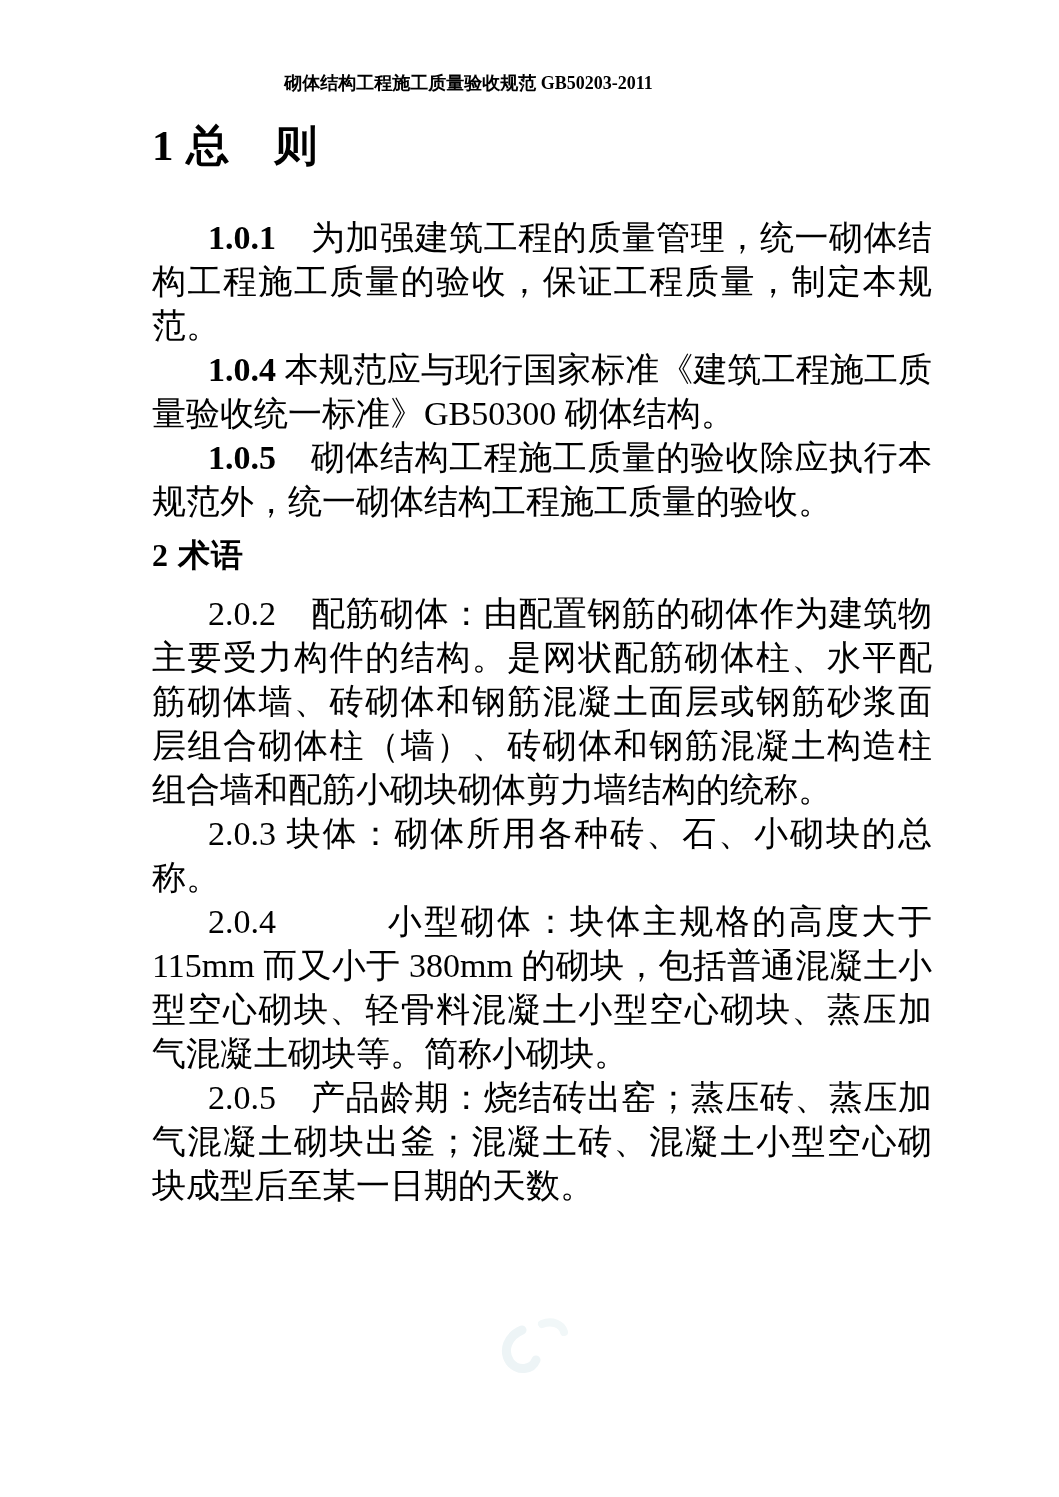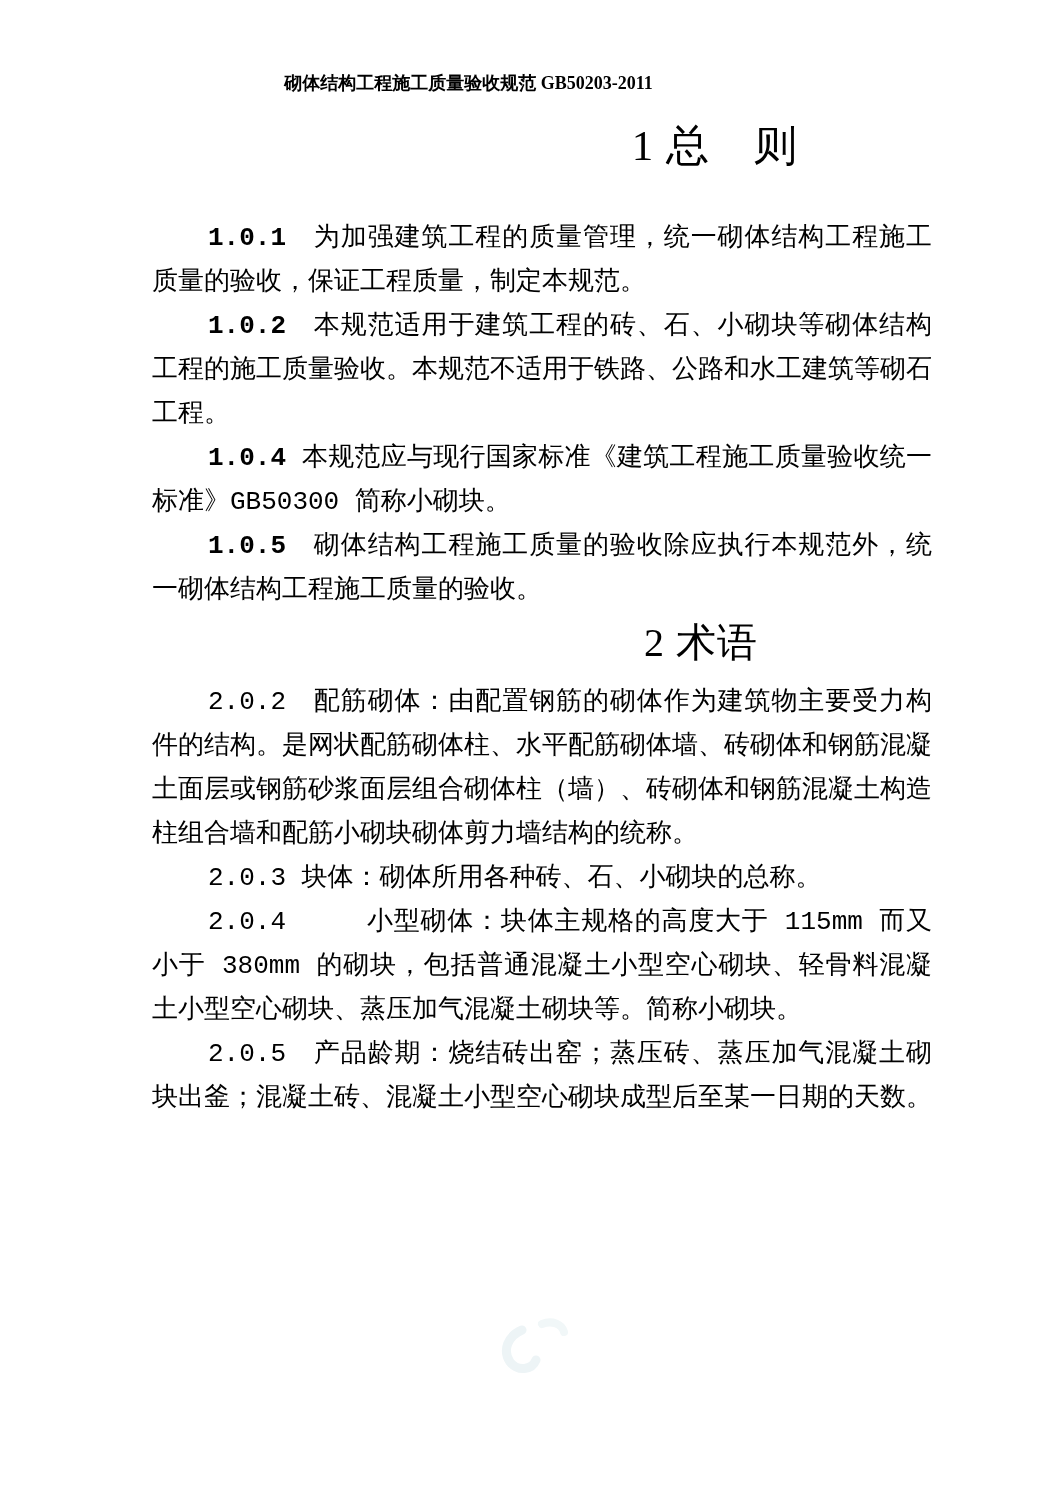--- a/index.html
+++ b/index.html
@@ -25,44 +25,43 @@
     text-align: center;
     font-size: 18px;
     font-weight: bold;
     line-height: 26px;
   }
   .content {
     margin-left: 152px;
     width: 780px;
   }
   .sec-title {
-    font-weight: normal;
-    text-align: right;
+    font-weight: bold;
+    text-align: left;
     letter-spacing: 1px;
   }
   .sec-title-large {
     font-size: 43px;
     line-height: 52px;
     padding-right: 134px;
     margin: 24px 0 44px 0;
   }
   .sec-title-medium {
-    font-size: 40px;
+    font-size: 32px;
     line-height: 50px;
     padding-right: 174px;
     margin: 6px 0 12px 0;
   }
   p.clause {
     margin: 0;
-    font-size: 26px;
+    font-size: 34px;
     line-height: 44px;
     text-align: justify;
     text-justify: inter-ideograph;
     text-indent: 56px;
-    font-family: Liberation Mono, monospace;
   }
   .clause-num { font-weight: normal; }
   .clause-num.bold { font-weight: bold; }
   .watermark {
     position: absolute;
     left: 480px;
     top: 1310px;
     width: 110px;
     height: 100px;
     pointer-events: none;
@@ -70,22 +69,21 @@
 </style>
 </head>
 <body>
 
 <div class="page">
   <div class="doc-header">砌体结构工程施工质量验收规范 GB50203-2011</div>
 
   <div class="content">
       <div class="sec-title sec-title-large">1 总　则</div>
       <p class="clause"><span class="clause-num bold">1.0.1</span><span class="clause-text">　为加强建筑工程的质量管理，统一砌体结构工程施工质量的验收，保证工程质量，制定本规范。</span></p>
-      <p class="clause"><span class="clause-num bold">1.0.2</span><span class="clause-text">　本规范适用于建筑工程的砖、石、小砌块等砌体结构工程的施工质量验收。本规范不适用于铁路、公路和水工建筑等砌石工程。</span></p>
-      <p class="clause"><span class="clause-num bold">1.0.4</span><span class="clause-text"> 本规范应与现行国家标准《建筑工程施工质量验收统一标准》GB50300 简称小砌块。</span></p>
+      <p class="clause"><span class="clause-num bold">1.0.4</span><span class="clause-text"> 本规范应与现行国家标准《建筑工程施工质量验收统一标准》GB50300 砌体结构。</span></p>
       <p class="clause"><span class="clause-num bold">1.0.5</span><span class="clause-text">　砌体结构工程施工质量的验收除应执行本规范外，统一砌体结构工程施工质量的验收。</span></p>
       <div class="sec-title sec-title-medium">2 术语</div>
       <p class="clause"><span class="clause-num">2.0.2</span><span class="clause-text">　配筋砌体：由配置钢筋的砌体作为建筑物主要受力构件的结构。是网状配筋砌体柱、水平配筋砌体墙、砖砌体和钢筋混凝土面层或钢筋砂浆面层组合砌体柱（墙）、砖砌体和钢筋混凝土构造柱组合墙和配筋小砌块砌体剪力墙结构的统称。</span></p>
       <p class="clause"><span class="clause-num">2.0.3</span><span class="clause-text"> 块体：砌体所用各种砖、石、小砌块的总称。</span></p>
       <p class="clause"><span class="clause-num">2.0.4</span><span class="clause-text">　　　小型砌体：块体主规格的高度大于 115mm 而又小于 380mm 的砌块，包括普通混凝土小型空心砌块、轻骨料混凝土小型空心砌块、蒸压加气混凝土砌块等。简称小砌块。</span></p>
       <p class="clause"><span class="clause-num">2.0.5</span><span class="clause-text">　产品龄期：烧结砖出窑；蒸压砖、蒸压加气混凝土砌块出釜；混凝土砖、混凝土小型空心砌块成型后至某一日期的天数。</span></p>
     </div>
 
   <div class="watermark">
     <svg width="110" height="100" viewBox="0 0 110 100">

